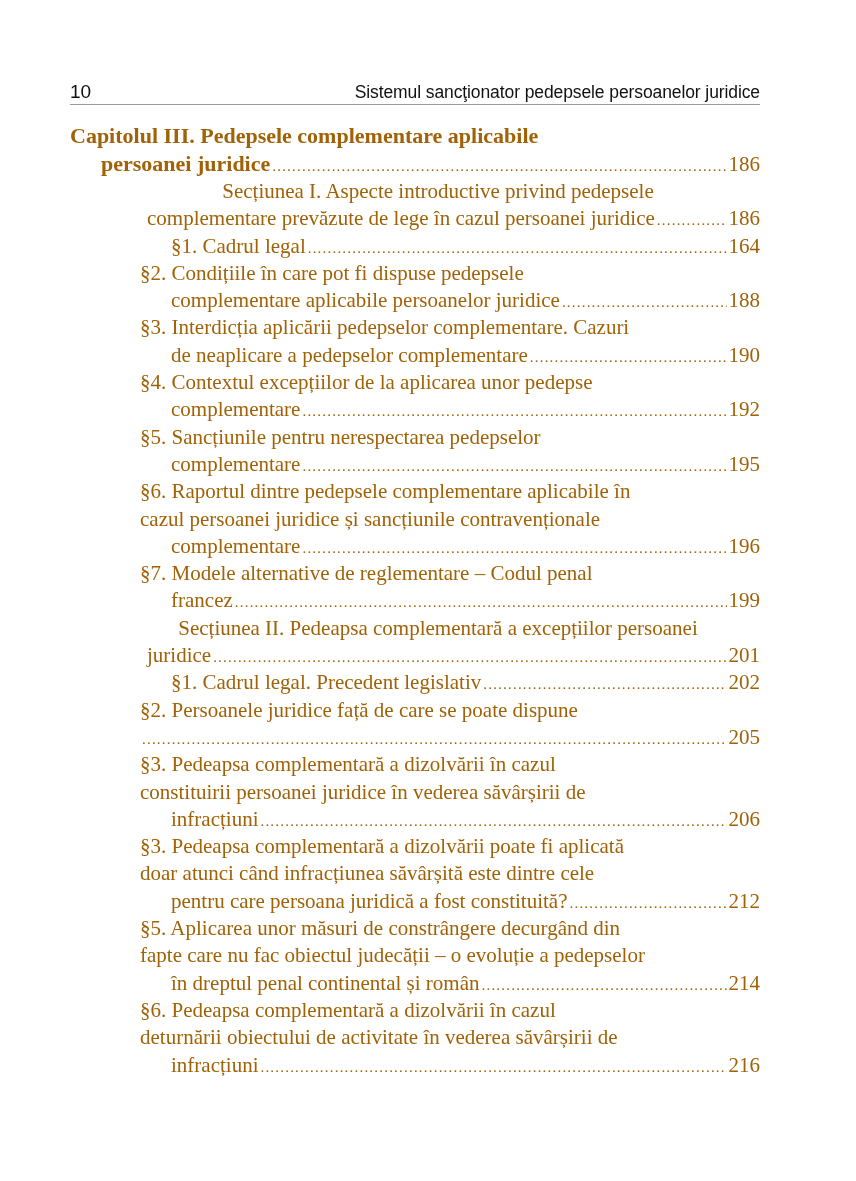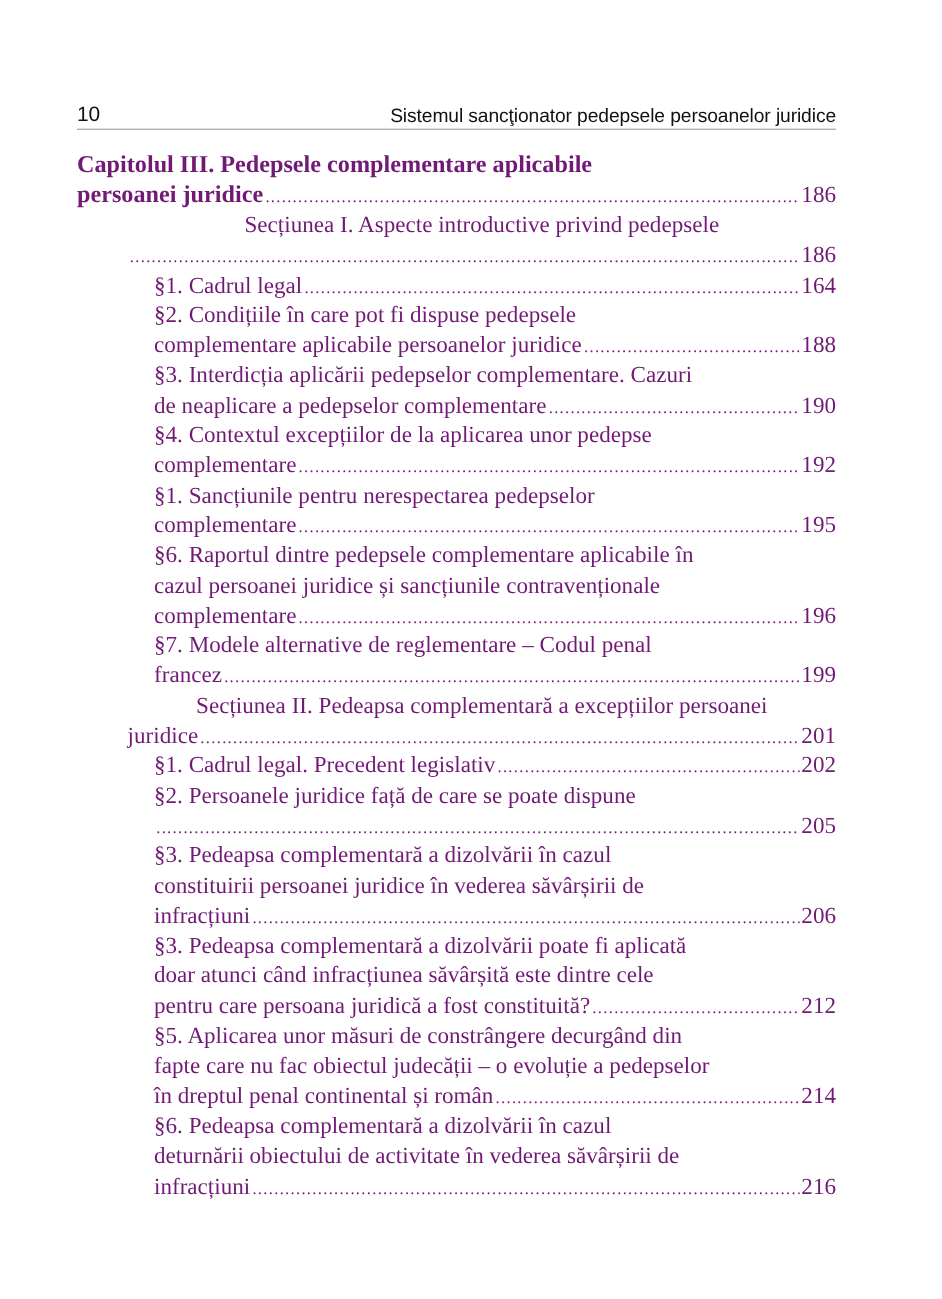--- a/index.html
+++ b/index.html
@@ -1,31 +1,31 @@
 <!DOCTYPE html>
 <html><head>
   <meta charset="utf-8">
   <style>
     html, body { margin: 0; padding: 0; background: #ffffff; }
     body { width: 856px; height: 1181px; position: relative; overflow: hidden; }
-    .page { position: absolute; left: 0; top: 17px; width: 856px; height: 1117px; background: #fff; }
+    .page { position: absolute; left: 0; top: 4px; width: 856px; height: 1117px; background: #fff; }
     .running-head {
       position: absolute; left: 70px; top: 74px; width: 690px; height: 26px;
       font-family: "Liberation Sans", sans-serif; font-size: 19px; color: #111;
       border-bottom: 1.5px solid #9a9a9a;
       display: flex; justify-content: space-between; align-items: flex-end;
       padding-bottom: 0px; line-height: 24px;
     }
     .running-head .title { font-size: 17.5px; letter-spacing: -0.1px; }
     .toc { position: absolute; left: 70px; top: 118px; width: 690px;
-      font-family: "Liberation Serif", serif; font-size: 21px; color: #701a75; }
+      font-family: "Liberation Serif", serif; font-size: 21px; color: #a16207; }
     .entry { position: relative; }
     .line { display: block; height: 27.3px; line-height: 27.3px; white-space: nowrap; }
     .last-line { display: flex; align-items: baseline; height: 27.3px; line-height: 27.3px; white-space: nowrap; }
-    .last-line .txt { flex: 0 0 auto; }
+    .last-line .txt { flex: 0 0 auto; margin-left: 31px; }
     .last-line .leader { flex: 1 1 auto; overflow: hidden; white-space: nowrap; margin: 0 2px; letter-spacing: 1.2px; font-size: 15px; }
     .last-line .leader::before { content: "................................................................................................................................................................................................................................................"; }
     .last-line .pg { flex: 0 0 auto; }
     .lvl0 { padding-left: 0; font-weight: bold; font-size: 22px; }
     .lvl0 .line, .lvl0 .last-line { height: 28px; line-height: 28px; }
     .lvl0 .pg { font-weight: normal; font-size: 21px; }
     .lvl0 .leader { font-weight: normal; }
     .lvl1 { padding-left: 46px; text-align: center; }
     .lvl2 { padding-left: 70px; }
   </style>
@@ -43,20 +43,21 @@
         <span class="line">Capitolul III. Pedepsele complementare aplicabile</span>
         <div class="last-line">
           <span class="txt">persoanei juridice</span>
           <span class="leader"></span>
           <span class="pg">186</span>
         </div>
       </div>
       <div class="entry lvl1">
         <span class="line">Secțiunea I. Aspecte introductive privind pedepsele</span>
         <div class="last-line">
+          <span class="txt">complementare prevăzute de lege în cazul  persoanei juridice</span>
           <span class="leader"></span>
           <span class="pg">186</span>
         </div>
       </div>
       <div class="entry lvl2">
         <div class="last-line">
           <span class="txt">§1. Cadrul legal</span>
           <span class="leader"></span>
           <span class="pg">164</span>
         </div>
@@ -79,21 +80,21 @@
       </div>
       <div class="entry lvl2">
         <span class="line">§4. Contextul excepțiilor de la aplicarea unor pedepse</span>
         <div class="last-line">
           <span class="txt">complementare</span>
           <span class="leader"></span>
           <span class="pg">192</span>
         </div>
       </div>
       <div class="entry lvl2">
-        <span class="line">§1. Sancțiunile pentru nerespectarea pedepselor</span>
+        <span class="line">§5. Sancțiunile pentru nerespectarea pedepselor</span>
         <div class="last-line">
           <span class="txt">complementare</span>
           <span class="leader"></span>
           <span class="pg">195</span>
         </div>
       </div>
       <div class="entry lvl2">
         <span class="line">§6. Raportul dintre pedepsele complementare aplicabile în</span>
         <span class="line">cazul persoanei juridice și sancțiunile contravenționale</span>
         <div class="last-line">

